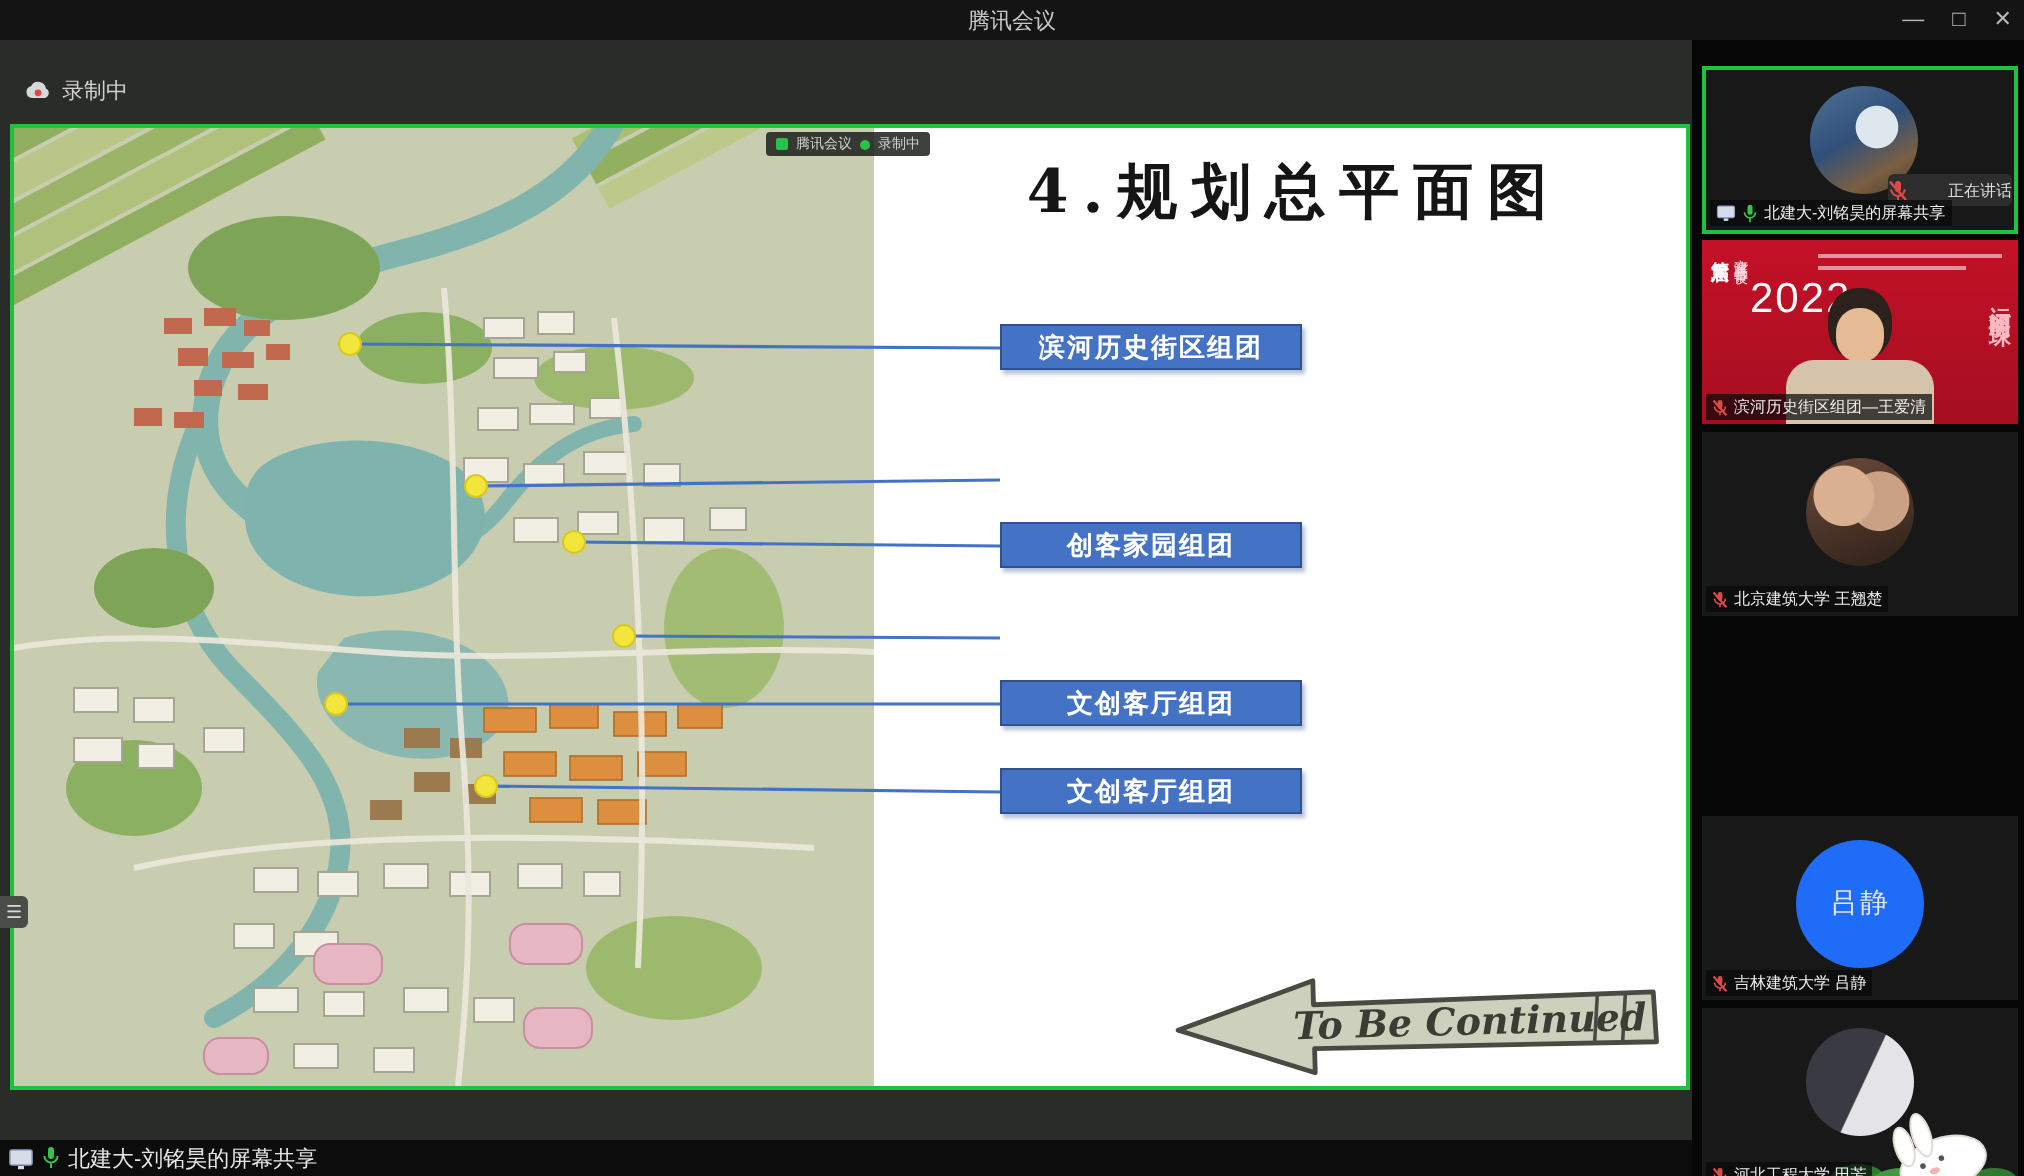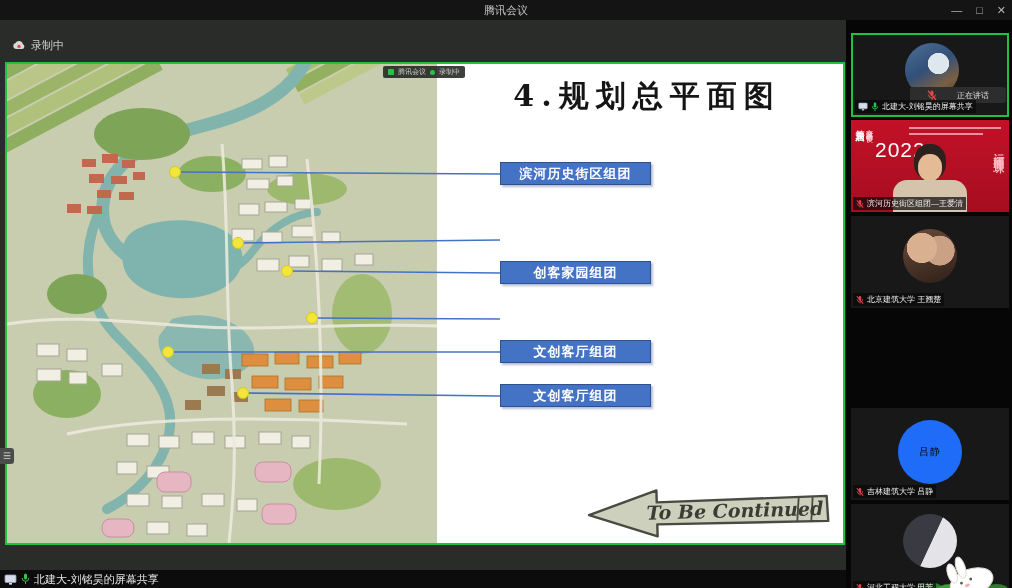--- a/index.html
+++ b/index.html
@@ -59,21 +59,21 @@
                  font-size:9px; text-align:center; line-height:16px; }
 
   
   .sidebar { position:absolute; left:846px; top:20px; width:166px; height:568px; background:#060606; }
   .tile { position:absolute; left:5px; width:158px; height:92px; background:#181818; overflow:hidden; }
   .tile.active { border:2px solid #1fc23f; }
   .avatar { position:absolute; left:52px; top:13px; width:54px; height:54px; border-radius:50%; }
   .name-tag { position:absolute; left:2px; bottom:2px; max-width:152px; height:13px;
               background:rgba(10,10,10,.72); display:flex; align-items:center; gap:3px;
               padding:0 3px; color:#ececec; font-size:8px; white-space:nowrap; overflow:hidden; }
-  .badge-pill { position:absolute; right:1px; bottom:12px; height:16px; padding:0 17px;
+  .badge-pill { position:absolute; right:1px; bottom:12px; height:16px; padding:0 0;
                 background:#2d2d2d; border-radius:3px; display:flex; align-items:center; gap:20px;
                 color:#dcdcdc; font-size:8px; white-space:nowrap; }
 
   
   .video-red { position:absolute; inset:0; background:linear-gradient(180deg,#c31127,#a60e20); }
   .video-red .yr { position:absolute; left:24px; top:2px; color:#fff; font-size:21px;
                    font-weight:normal; letter-spacing:1px;margin-top:16px; }
   .video-red .col1 { position:absolute; left:2px; top:3px; writing-mode:vertical-rl;
                      color:#fff; font-size:9px; font-weight:bold; letter-spacing:1px; }
   .video-red .col2 { position:absolute; left:13px; top:4px; writing-mode:vertical-rl;
@@ -82,21 +82,21 @@
                      color:#ffb9c0; font-size:11px; font-weight:bold; letter-spacing:3px; }
   .video-red .trow { position:absolute; height:2px; background:rgba(255,255,255,.55); }
   .video-red .head { position:absolute; left:63px; top:24px; width:32px; height:36px;
                      background:#2c211d; border-radius:46%; }
   .video-red .face { position:absolute; left:67px; top:34px; width:24px; height:27px;
                      background:#e5bb96; border-radius:46%; }
   .video-red .body { position:absolute; left:42px; top:60px; width:74px; height:34px;
                      background:#d6c3ab; border-radius:14px 14px 0 0; }
 
   .blue-avatar { position:absolute; left:47px; top:12px; width:64px; height:64px; border-radius:50%;
-                 background:#1f6cf9; color:#000000; font-size:10px; display:flex;
+                 background:#1f6cf9; color:#e5e5e5; font-size:14px; display:flex;
                  align-items:center; justify-content:center; letter-spacing:1px; }
 
   
   .sticker { position:absolute; right:0; bottom:0; width:96px; height:42px; }
 
   .icon { display:inline-block; flex:0 0 auto; }
 </style>
 </head>
 <body>
 

